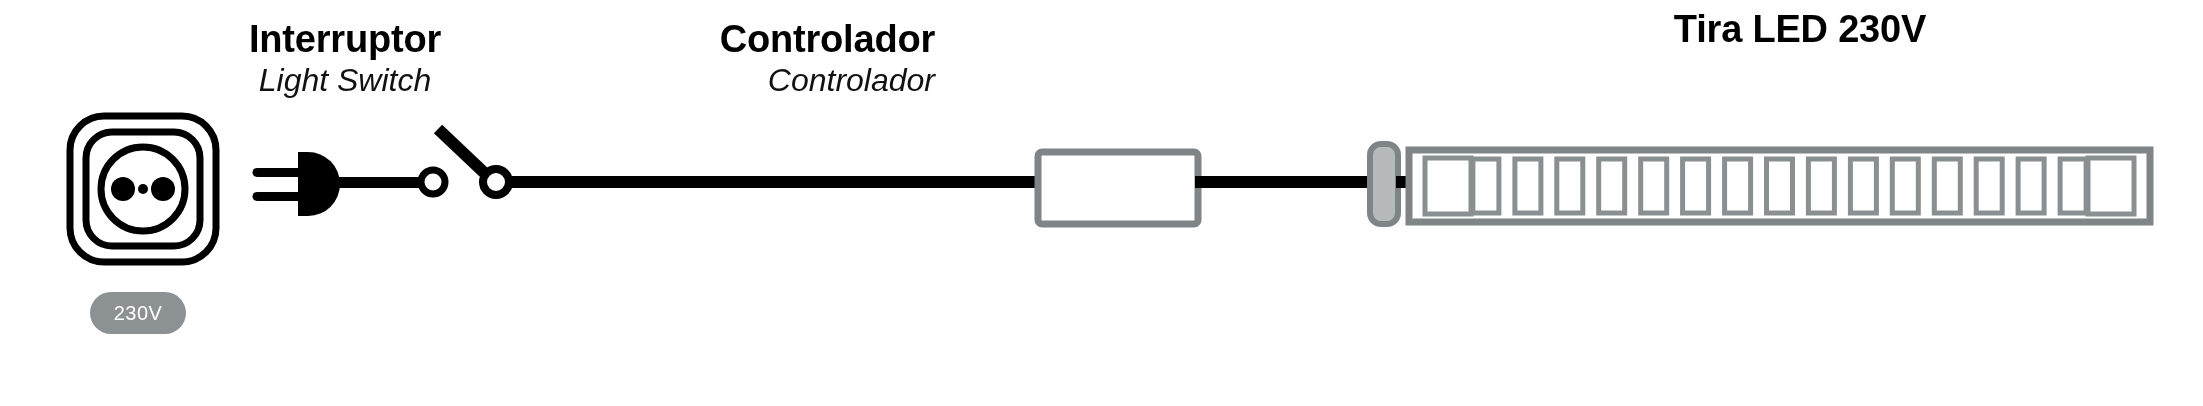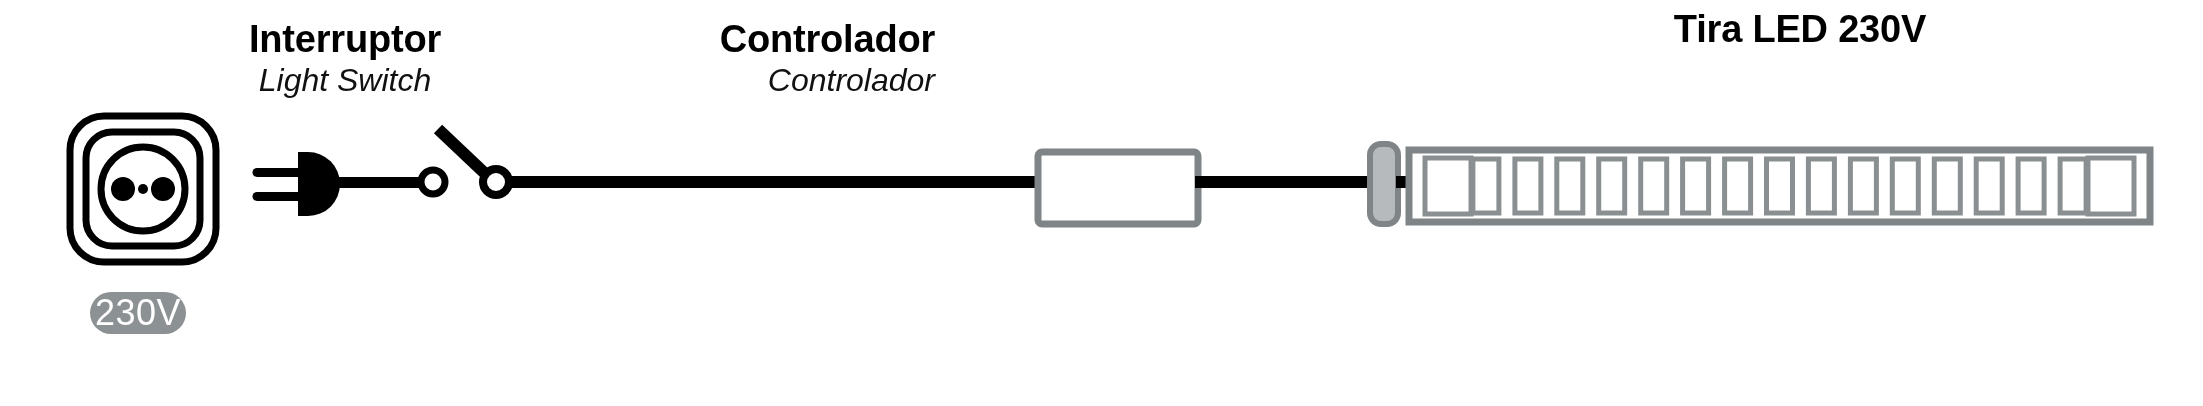--- a/index.html
+++ b/index.html
@@ -36,21 +36,21 @@
     margin-top: 4px;
   }
   .badge {
     position: absolute;
     display: flex;
     align-items: center;
     justify-content: center;
     background: #8c9194;
     color: #ffffff;
     border-radius: 999px;
-    font-size: 36px;
+    font-size: 20px;
     letter-spacing: 0.5px;
   }
   svg.layer {
     position: absolute;
     left: 0;
     top: 0;
   }
 </style>
 </head>
 <body>

